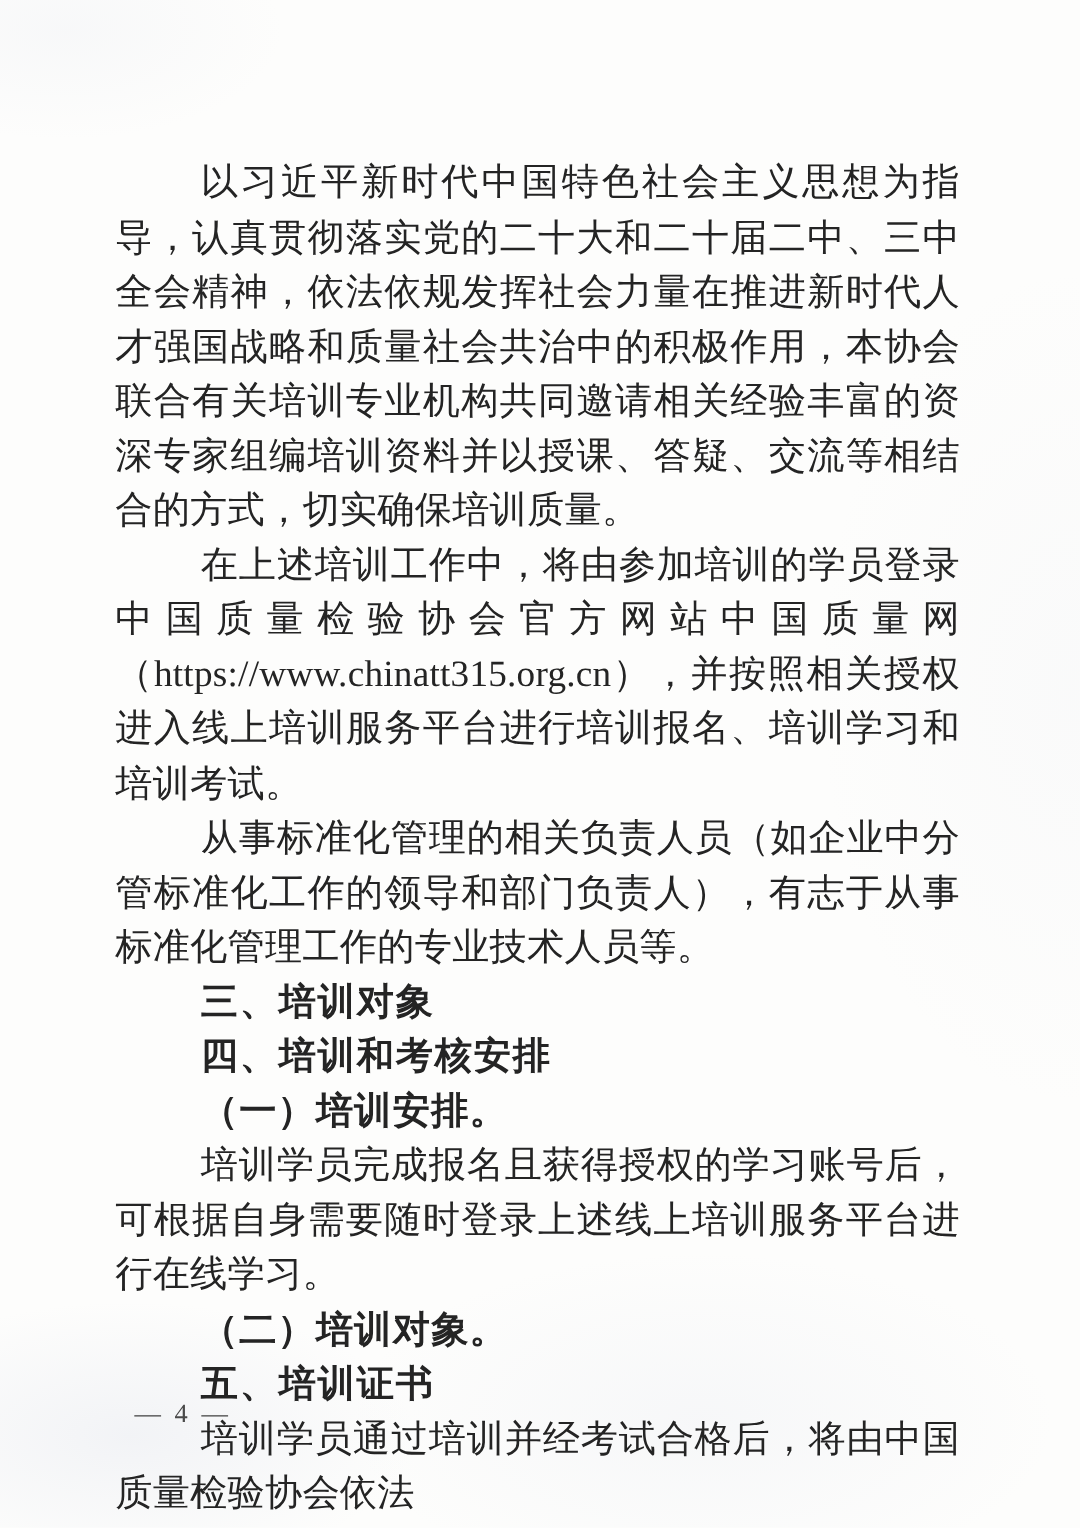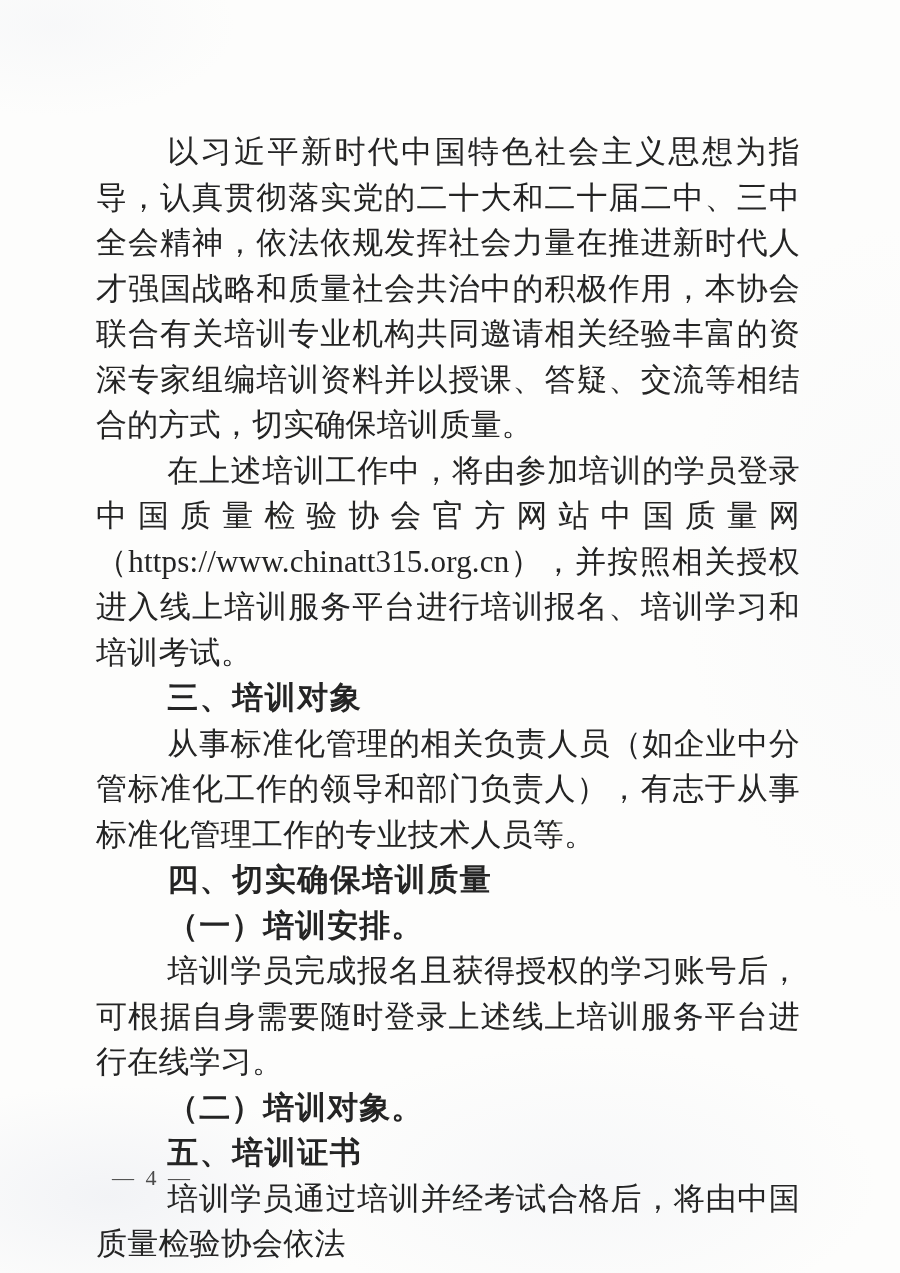--- a/index.html
+++ b/index.html
@@ -63,25 +63,25 @@
 </head>
 <body>
 
 <div class="page">
 
   <div class="content">
     <p class="block paragraph">以习近平新时代中国特色社会主义思想为指导，认真贯彻落实党的二十大和二十届二中、三中全会精神，依法依规发挥社会力量在推进新时代人才强国战略和质量社会共治中的积极作用，本协会联合有关培训专业机构共同邀请相关经验丰富的资深专家组编培训资料并以授课、答疑、交流等相结合的方式，切实确保培训质量。</p>
 
     <p class="block paragraph">在上述培训工作中，将由参加培训的学员登录中国质量检验协会官方网站中国质量网（https://www.chinatt315.org.cn），并按照相关授权进入线上培训服务平台进行培训报名、培训学习和培训考试。</p>
 
+    <p class="block paragraph">从事标准化管理的相关负责人员（如企业中分管标准化工作的领导和部门负责人），有志于从事标准化管理工作的专业技术人员等。</p>
+
     <p class="block section-heading">三、培训对象</p>
 
-    <p class="block paragraph">从事标准化管理的相关负责人员（如企业中分管标准化工作的领导和部门负责人），有志于从事标准化管理工作的专业技术人员等。</p>
-
-    <p class="block section-heading">四、切实确保培训质量</p>
+    <p class="block section-heading">四、培训和考核安排</p>
 
     <p class="block sub-heading">（一）培训安排。</p>
 
     <p class="block paragraph">培训学员完成报名且获得授权的学习账号后，可根据自身需要随时登录上述线上培训服务平台进行在线学习。</p>
 
     <p class="block sub-heading">（二）培训对象。</p>
 
 
     <p class="block section-heading">五、培训证书</p>
 

